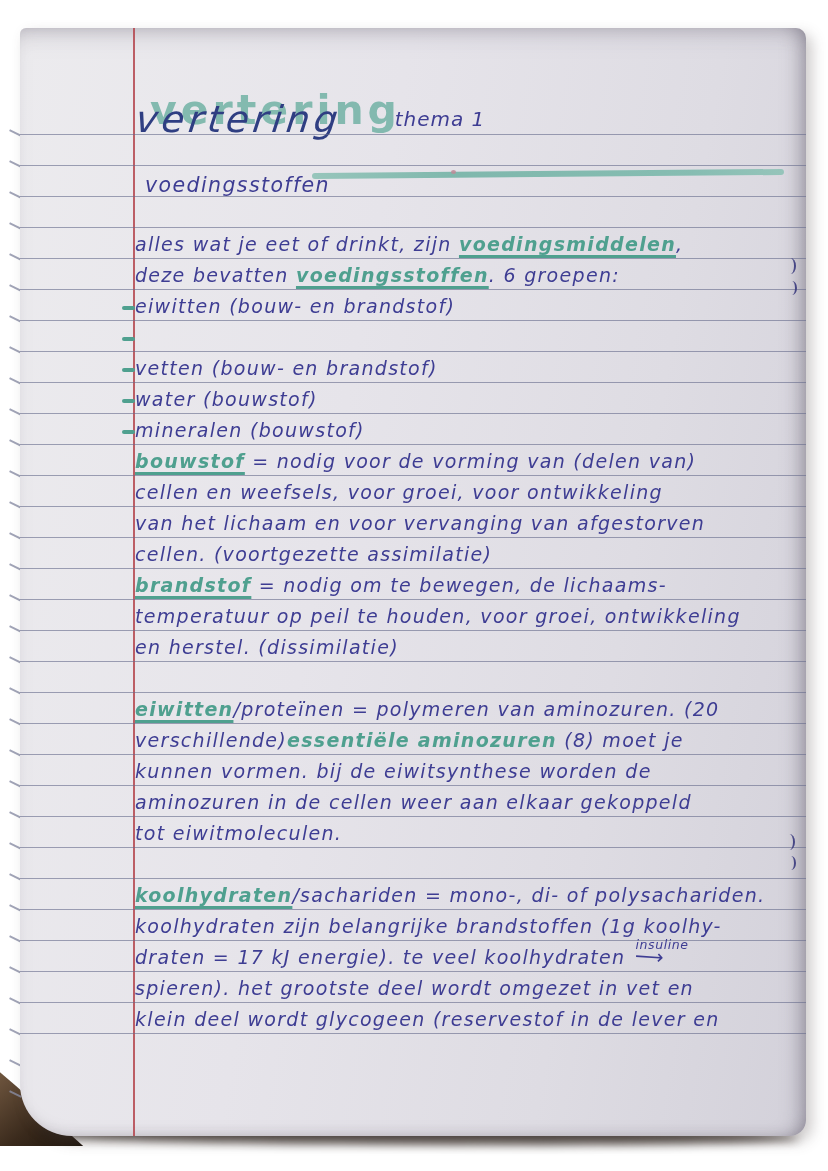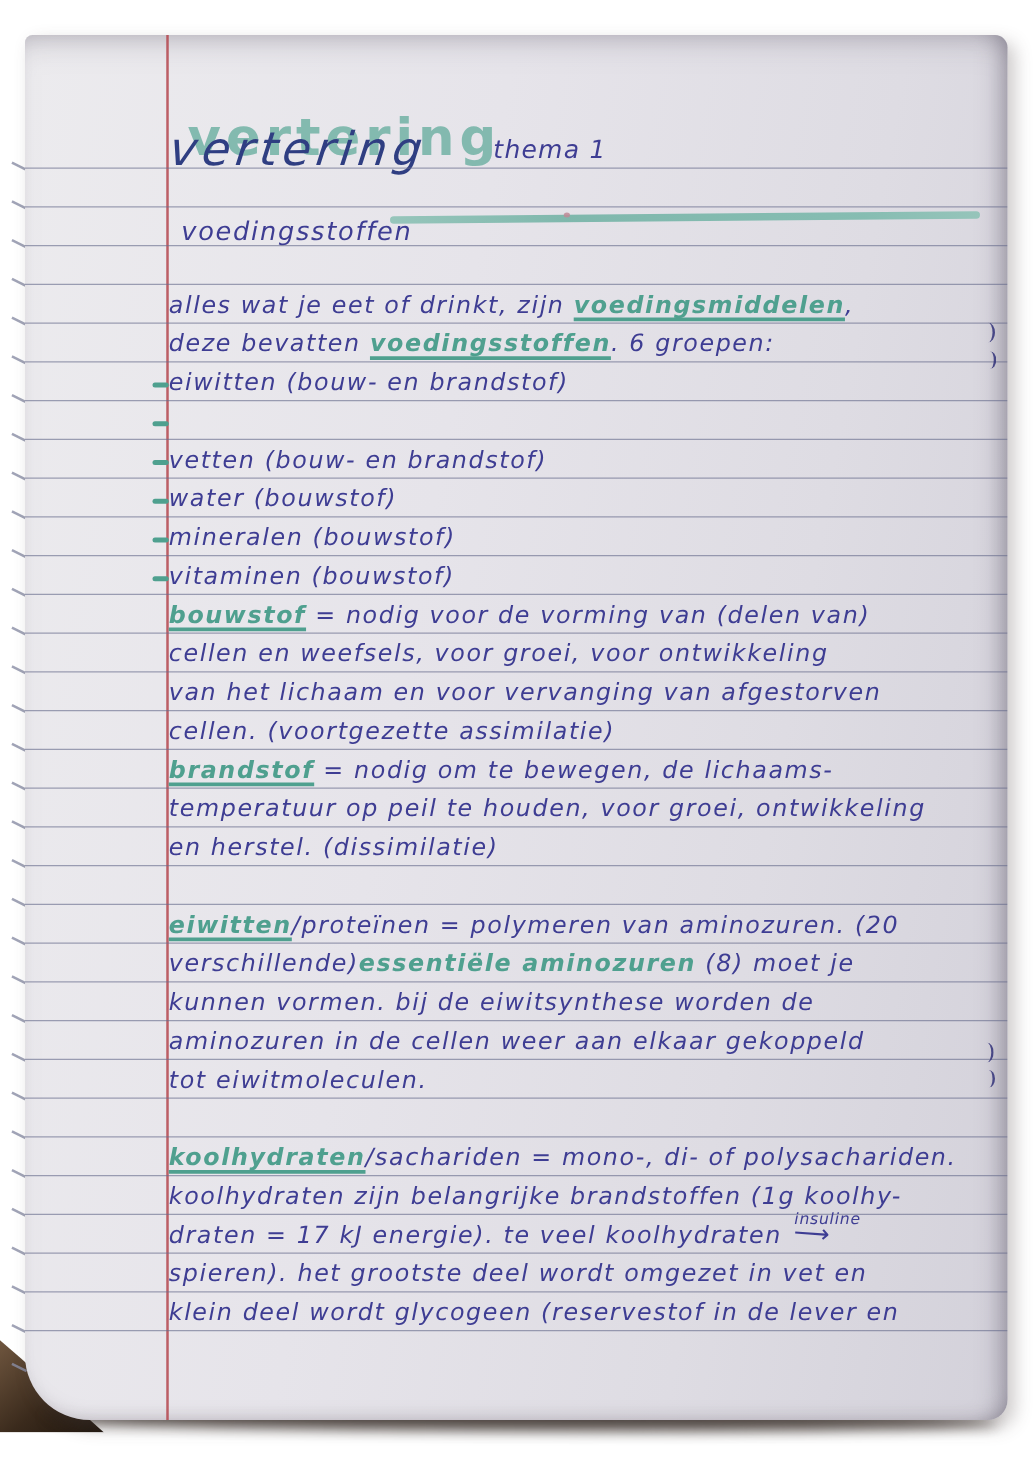--- a/index.html
+++ b/index.html
@@ -152,24 +152,20 @@
         </div>
         <div class="row">
           <span class="bullet"></span>
           <span class="txt"><span class="n">water (bouwstof)</span></span>
         </div>
         <div class="row">
           <span class="bullet"></span>
           <span class="txt"><span class="n">mineralen (bouwstof)</span></span>
         </div>
         <div class="row">
-          <span class="bullet"></span>
-          <span class="txt"><span class="n">vitaminen (bouwstof)</span></span>
-        </div>
-        <div class="row">
           <span class="txt"><span class="t">bouwstof</span><span class="n"> = nodig voor de vorming van (delen van)</span></span>
         </div>
         <div class="row">
           <span class="txt"><span class="n">cellen en weefsels, voor groei, voor ontwikkeling</span></span>
         </div>
         <div class="row">
           <span class="txt"><span class="n">van het lichaam en voor vervanging van afgestorven</span></span>
         </div>
         <div class="row">
           <span class="txt"><span class="n">cellen. (voortgezette assimilatie)</span></span>

